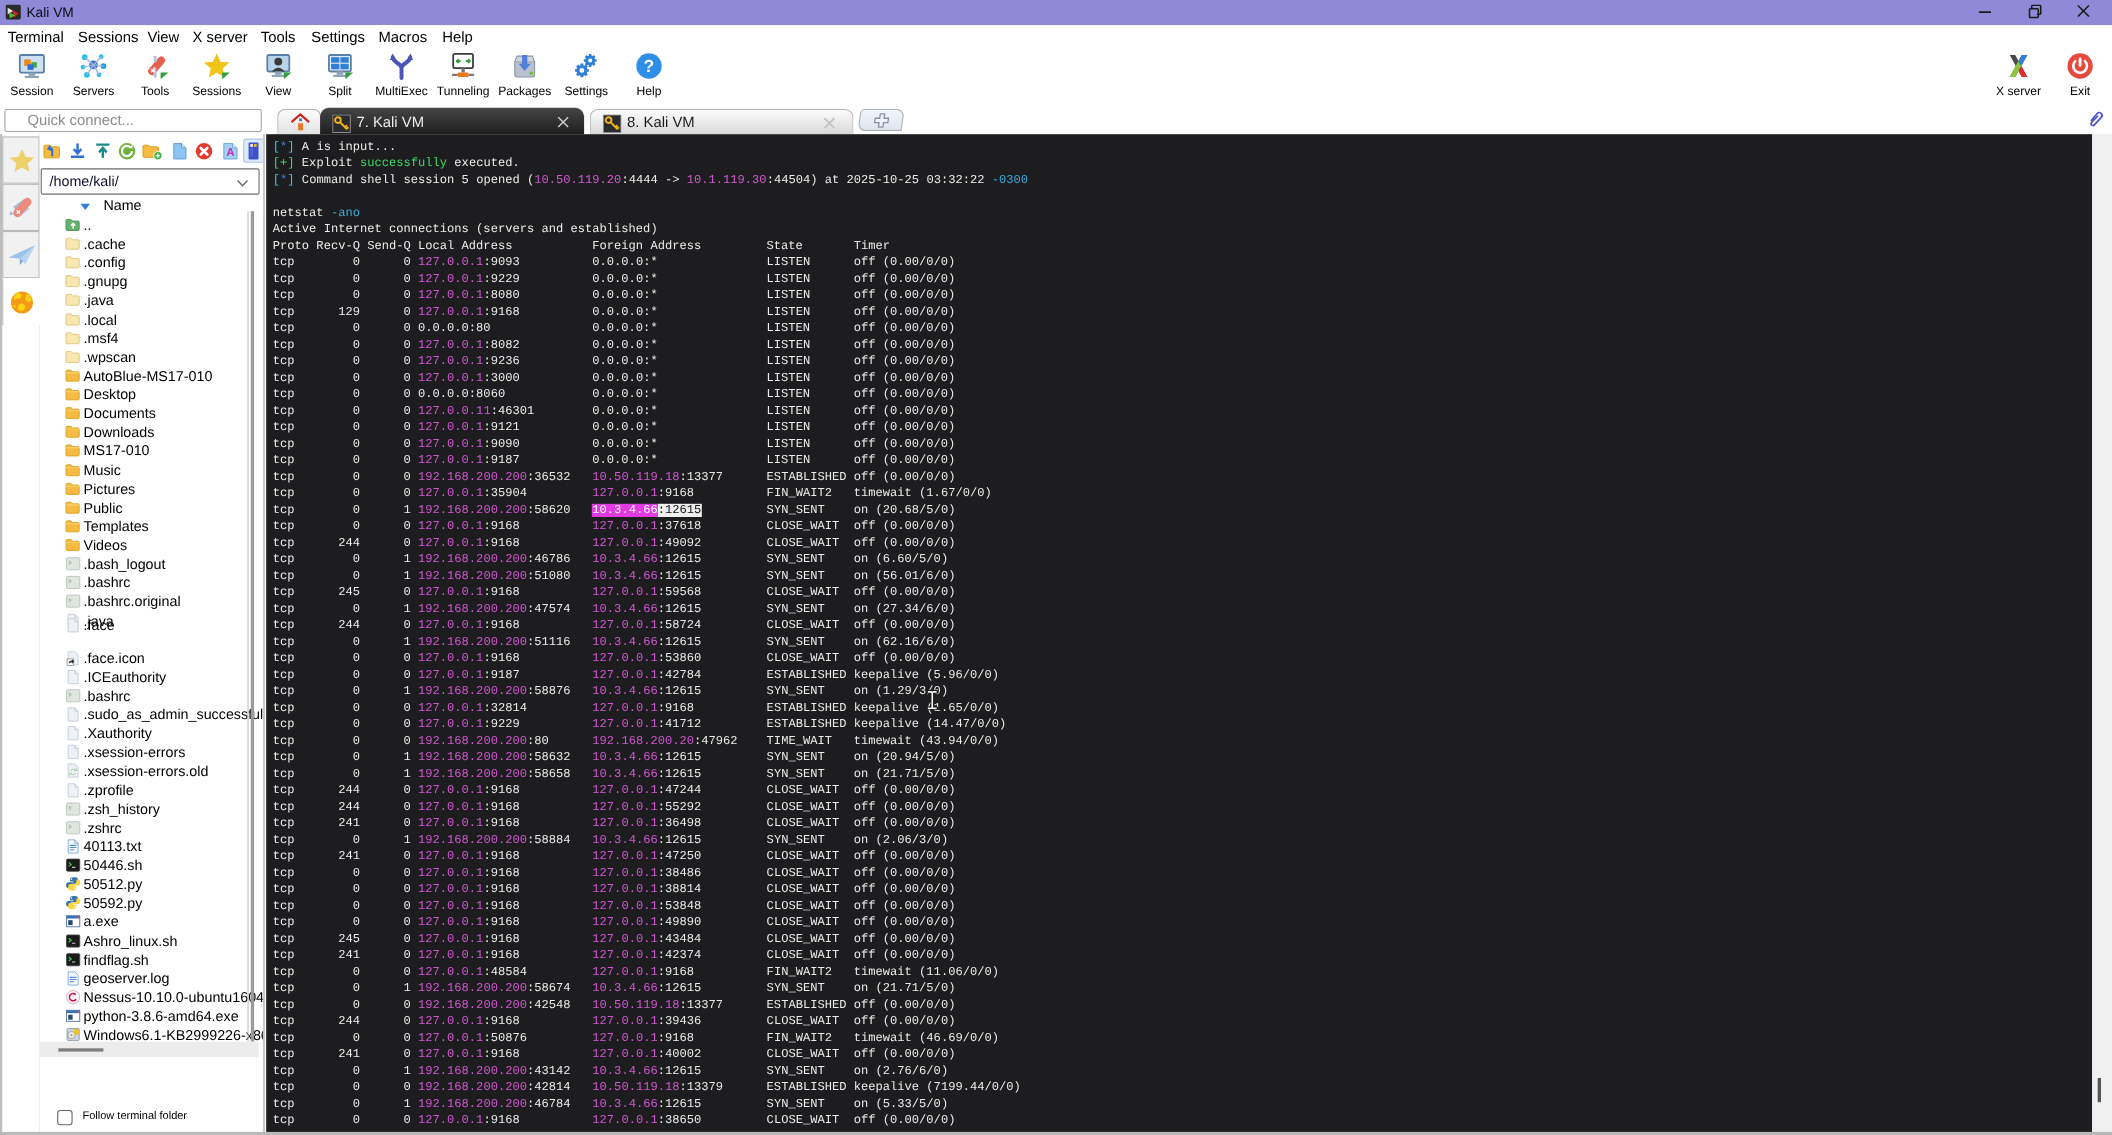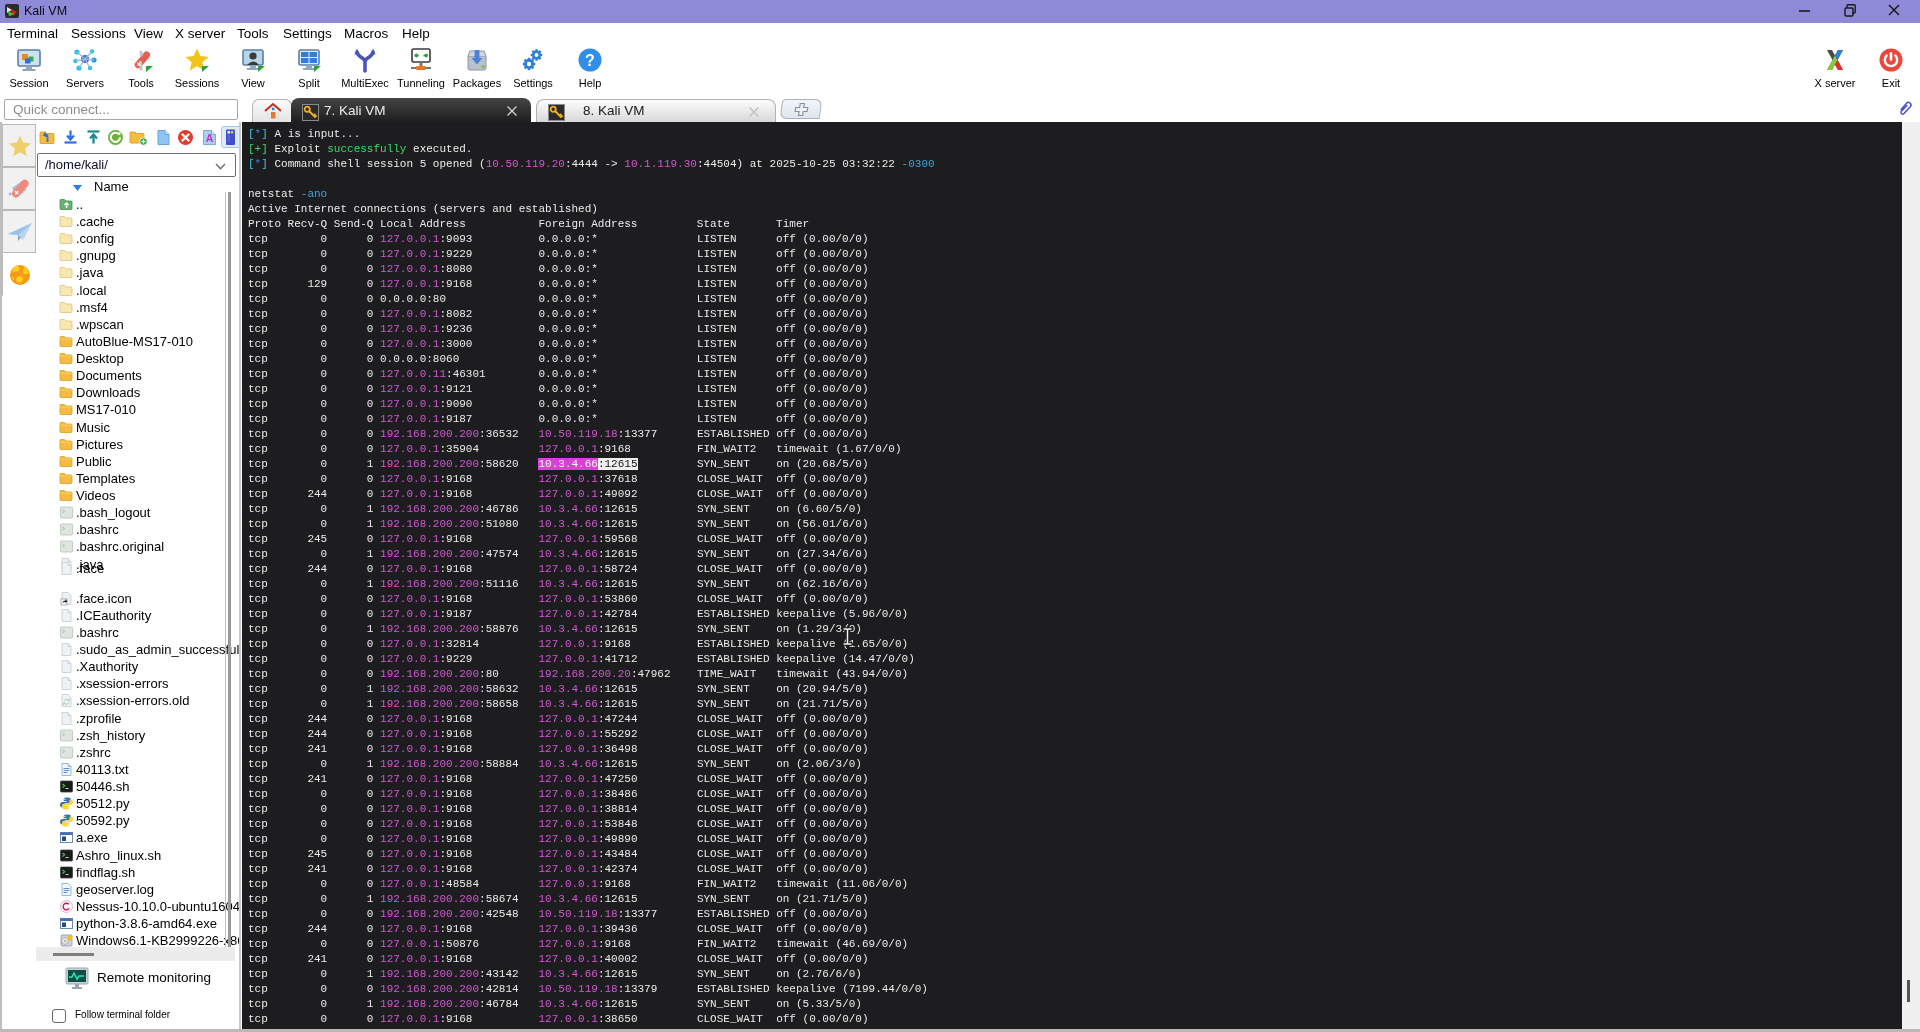--- a/index.html
+++ b/index.html
@@ -11,21 +11,21 @@
   #titlebar .title { position:absolute; left:24px; top:4px; font-size:12.5px; color:#0a0a14; }
   #menubar { left:0; top:23px; width:1920px; height:21px; background:#fff; }
   .menu { position:absolute; top:3px; font-size:13.5px; color:#000; }
   #toolbar { left:0; top:44px; width:1920px; height:52px; background:#fff; }
   .tbtn { position:absolute; top:3px; width:64px; text-align:center; }
   .tbtn svg { display:block; margin:0 auto; }
   .tbtn .lbl { font-size:11px; color:#000; margin-top:4px; }
   
   #qcrow { left:0; top:96px; width:1920px; height:26px; background:#fff; }
   #qc { position:absolute; left:4px; top:3px; width:234px; height:21px; border:1px solid #a6a6a6;
-        border-radius:2px; background:#fff; font-size:13.5px; color:#8c8c8c; padding-left:8px; line-height:19px;}
+        border-radius:2px; background:#fff; font-size:13.5px; color:#8c8c8c; padding-left:20px; line-height:19px;}
   
   .tab { position:absolute; top:3px; height:23px; }
   #tab-home { left:252px; width:40px; background:linear-gradient(#fcfcfc,#e3e3e3);
      border:1px solid #b3b3b3; border-bottom:none; border-radius:7px 7px 0 0; }
   #tab-active { left:291px; top:2px; height:24px; width:240px; background:linear-gradient(#454545,#1e1e1e);
      border-radius:8px 8px 0 0; color:#ececec; font-size:13.5px; }
   #tab-inactive { left:536px; width:240px; background:linear-gradient(#fdfdfd,#d8d8d8);
      border:1px solid #b3b3b3; border-bottom:none; border-radius:8px 8px 0 0; color:#1a1a1a; font-size:13.5px; }
   #tab-plus { left:781px; width:40px; height:20px; background:linear-gradient(#f2f5fa,#dfe5ee);
      border:1px solid #a9b0bc; border-radius:4px 7px 0 7px; transform:skewX(-8deg); }
@@ -274,21 +274,21 @@
  <svg width="12" height="12" viewBox="0 0 12 12" style="position:absolute;left:215px;top:7px">
   <path d="M1.5 1.5 L10.5 10.5 M10.5 1.5 L1.5 10.5" stroke="#cfcfcf" stroke-width="1.3"></path>
  </svg>
 </div>
 <div class="tab" id="tab-inactive">
  <svg width="17" height="17" viewBox="0 0 17 17" style="position:absolute;left:11px;top:4px">
 <rect x="0.5" y="0.5" width="16" height="16" fill="#2b2b2b" stroke="#8a8a8a"></rect>
 <circle cx="5.2" cy="5.2" r="2.6" fill="none" stroke="#f0b419" stroke-width="1.8"></circle>
 <path d="M7 7 L13.5 13.5 M11.5 11.5 l2 -1.5 M13 13 l1.8 -1.4" stroke="#f0b419" stroke-width="1.8" fill="none"></path>
 </svg>
- <span style="position:absolute;left:46px;top:3px">8. Kali VM</span>
+ <span style="position:absolute;left:33px;top:3px">8. Kali VM</span>
  <svg width="12" height="12" viewBox="0 0 12 12" style="position:absolute;left:211px;top:6px">
   <path d="M1.5 1.5 L10.5 10.5 M10.5 1.5 L1.5 10.5" stroke="#c4c4c4" stroke-width="1.7"></path>
  </svg>
 </div>
 <div class="tab" id="tab-plus">
  <svg width="15" height="15" viewBox="0 0 15 15" style="position:absolute;left:12px;top:2px">
   <path d="M5.5 1.5 h4 v4 h4 v4 h-4 v4 h-4 v-4 h-4 v-4 h4 Z" fill="#eef2f8" stroke="#8a93a5" stroke-width="1.2"></path>
  </svg>
 </div>
 
@@ -721,30 +721,20 @@
           <circle cx="6" cy="8" r="1" fill="#aaa"></circle>
           <rect x="8.5" y="2.5" width="4" height="5" fill="#f0c419"></rect>
         </svg>
         <span class="nm">Windows6.1-KB2999226-x86.</span>
       </div>
 </div>
 <div style="position:absolute;left:189px;top:70px;width:1px;height:755px;background:#c2c2c2"></div>
 <div style="position:absolute;left:192px;top:70px;width:3px;height:755px;background:#9a9a9a"></div>
 <div id="divband"></div>
 <div id="divhandle"></div>
-<div id="remote">
-  <svg width="24" height="24" viewBox="0 0 24 24" style="position:absolute;left:29px;top:6px">
-    <rect x="1" y="1" width="22" height="16" rx="1.5" fill="#c9d2da" stroke="#9aa6b0" stroke-width="1"></rect>
-    <rect x="3" y="3" width="18" height="12" fill="#0f4f46"></rect>
-    <path d="M4 10 h3 l2 -4 l3 6 l2 -3 h5" fill="none" stroke="#2fe8b0" stroke-width="1.4"></path>
-    <rect x="10" y="17" width="4" height="3" fill="#9aa6b0"></rect>
-        <rect x="7" y="20" width="10" height="2" fill="#9aa6b0"></rect>
-  </svg>
-  <span style="position:absolute;left:61px;top:9px;font-size:13.5px;color:#000">Remote monitoring</span>
-</div>
 <div id="follow">
   <div style="position:absolute;left:16px;top:2px;width:14px;height:14px;border:1.4px solid #666;border-radius:3px;background:#fff"></div>
   <span style="position:absolute;left:39px;top:2px;font-size:10px;color:#000">Follow terminal folder</span>
 </div>
 
 </div>
 
 <div class="abs" id="term">
 <div id="termtext"><span class="cb">[</span><span class="cs">*</span><span class="cb">]</span> A is input...
 <span class="g">[+]</span> Exploit <span class="g">successfully</span> executed.

